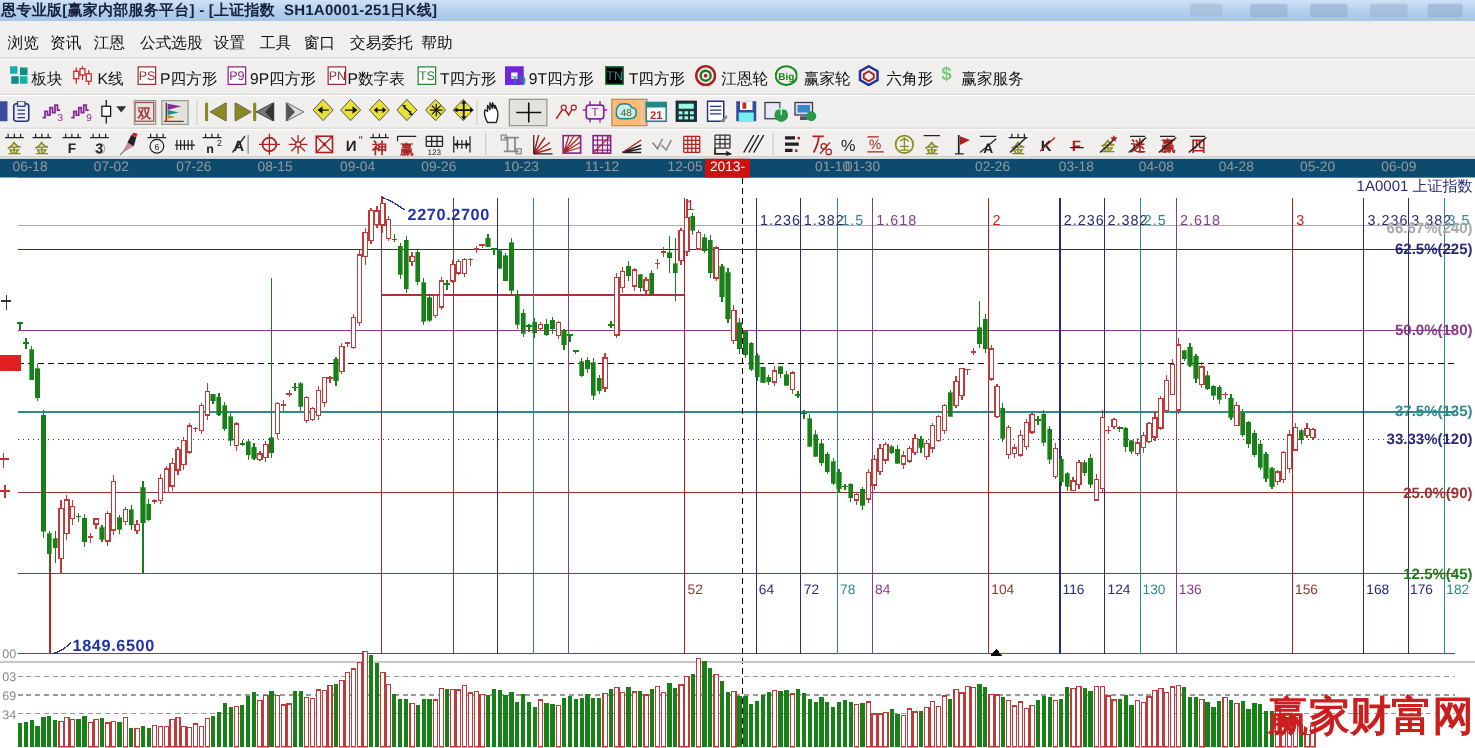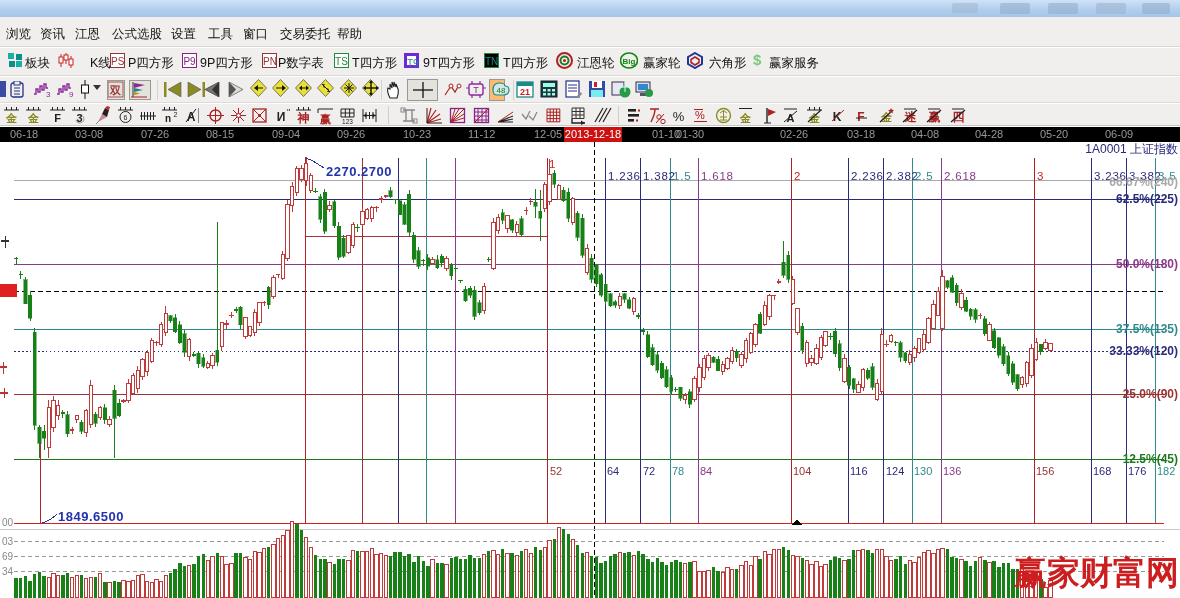--- a/index.html
+++ b/index.html
@@ -5,29 +5,29 @@
 html,body { width:1180px; height:598px; overflow:hidden; font-family:"Liberation Sans",sans-serif; background:#fff; }
 #titlebar { position:absolute; left:0; top:0; width:1180px; height:17px;
   background:linear-gradient(#cfe2f7,#b0cdec 60%,#a5c6e8); color:#17233d; font-size:12px; font-weight:bold; letter-spacing:0.2px;
   line-height:17px; white-space:nowrap; }
 #menubar { position:absolute; left:0; top:17px; width:1180px; height:30px; background:#f0efed; border-bottom:1px solid #d9d7d2; }
 #menubar span { position:absolute; top:9px; font-size:12.5px; color:#111; }
 .tb { position:absolute; left:0; width:1180px; background:#f0efed;padding-left:21px; }
 #tb1 { top:48px; height:28px; border-bottom:1px solid #dcdad5;}
 #tb2 { top:77px; height:26px; border-bottom:1px solid #dcdad5;}
 #tb3 { top:104px; height:22px; border-bottom:1px solid #c7c5c0;}
-#dates { position:absolute; left:0; top:127px; width:1180px; height:15px; background:#000000; }
+#dates { position:absolute; left:0; top:127px; width:1180px; height:15px; background:#0c4a6e; }
 #dates span.d { position:absolute; top:1px; font-size:11px; color:#999; }
-#redbox { position:absolute; left:564px; top:0px; width:58px; height:15px; background:#cc1111; color:#fff; font-size:11px; text-align:center; line-height:15px;}
+#redbox { position:absolute; left:564px; top:0px; width:36px; height:15px; background:#cc1111; color:#fff; font-size:11px; text-align:center; line-height:15px;}
 #chart { position:absolute; left:0; top:142px; }
 .cap { position:absolute; font-size:12.5px; color:#111; top:7px; }
 .lic { position:absolute; top:5px; width:15px; height:15px; font-size:10px; font-weight:normal; text-align:center; line-height:15px; }
 </style></head>
 <body>
-<div id="titlebar">
+<div id="titlebar"><span style="margin-left:1px">恩专业版[赢家内部服务平台] - [上证指数&nbsp;&nbsp;SH1A0001-251日K线]</span>
 <span style="position:absolute;left:952px;top:3px;width:26px;height:10px;background:#9fb6cf;opacity:.55;border-radius:2px"></span>
 <span style="position:absolute;left:1000px;top:3px;width:30px;height:11px;background:#93aecd;opacity:.6;border-radius:2px"></span>
 <span style="position:absolute;left:1048px;top:3px;width:30px;height:11px;background:#93aecd;opacity:.6;border-radius:2px"></span>
 <span style="position:absolute;left:1096px;top:3px;width:30px;height:11px;background:#9cb4d2;opacity:.6;border-radius:2px"></span>
 <span style="position:absolute;left:1142px;top:3px;width:28px;height:11px;background:#93aecd;opacity:.6;border-radius:2px"></span>
 </div>
 <div id="menubar">
 <span style="left:6px">浏览</span>
 <span style="left:40px">资讯</span>
 <span style="left:75px">江恩</span>
@@ -47,30 +47,30 @@
     </span>
 <span class="cap" style="left:25px">板块</span>
 <svg style="position:absolute;left:58px;top:4px" width="16" height="17">
       <line x1="3" y1="2" x2="3" y2="15" stroke="#cc2222"></line>
       <rect x="1" y="5" width="4" height="6" fill="#fff" stroke="#cc2222"></rect>
       <line x1="8" y1="1" x2="8" y2="12" stroke="#cc2222"></line>
       <rect x="6" y="3" width="4" height="5" fill="#fff" stroke="#cc2222"></rect>
       <line x1="13" y1="4" x2="13" y2="16" stroke="#cc2222"></line>
       <rect x="11" y="7" width="4" height="6" fill="#fff" stroke="#cc2222"></rect>
     </svg>
-<span class="cap" style="left:90px">K线</span>
+<span class="cap" style="left:78px">K线</span>
 <span class="lic" style="left:110px;border:1px solid #993333;color:#993333;background:#fff">PS</span>
 <span class="cap" style="left:128px">P四方形</span>
 <span class="lic" style="left:182px;border:1px solid #882288;color:#882288;background:#fff">P9</span>
 <span class="cap" style="left:200px">9P四方形</span>
 <span class="lic" style="left:262px;border:1px solid #993333;color:#993333;background:#fff">PN</span>
 <span class="cap" style="left:278px">P数字表</span>
 <span class="lic" style="left:334px;border:1px solid #22883a;color:#22883a;background:#fff">TS</span>
 <span class="cap" style="left:352px">T四方形</span>
-<span class="lic" style="left:404px;border:3px solid #6d28d9;color:#1d8a8a;background:#fff">T9</span>
+<span class="lic" style="left:404px;border:5px solid #6d28d9;color:#1d8a8a;background:#fff">T9</span>
 <span class="cap" style="left:423px">9T四方形</span>
 <span class="lic" style="left:484px;border:1px solid #22883a;color:#1d8a8a;background:#000000">TN</span>
 <span class="cap" style="left:503px">T四方形</span>
 <svg style="position:absolute;left:556px;top:4px" width="17" height="17">
       <circle cx="8.5" cy="8.5" r="7.5" fill="none" stroke="#aa2222" stroke-width="2"></circle>
       <circle cx="8.5" cy="8.5" r="4" fill="none" stroke="#227722" stroke-width="2"></circle>
       <circle cx="8.5" cy="8.5" r="1.5" fill="#aa2222"></circle>
     </svg>
 <span class="cap" style="left:577px">江恩轮</span>
 <svg style="position:absolute;left:620px;top:4px" width="18" height="17">
@@ -185,21 +185,21 @@
 <svg style="position:absolute;left:443px;top:5px" width="19" height="15">
       <path d="M2,13 L8,4 L12,10 L16,3" fill="none" stroke="#aa2222" stroke-width="1.2"></path>
       <circle cx="8" cy="4" r="2" fill="#fff" stroke="#aa2222"></circle>
       <circle cx="16" cy="4" r="2" fill="#fff" stroke="#aa2222"></circle>
     </svg>
 <svg style="position:absolute;left:466px;top:3px" width="20" height="19">
       <rect x="3" y="4" width="14" height="11" rx="2" fill="none" stroke="#8a2a9a" stroke-width="1.4"></rect>
       <path d="M3,8 L0,8 M17,8 L20,8 M6,4 L6,1 M14,4 L14,1 M6,15 L6,18 M14,15 L14,18" stroke="#8a2a9a" stroke-width="1.2"></path>
       <text x="10" y="13" font-size="9" fill="#8a2a9a" text-anchor="middle" font-family="Liberation Sans">T</text>
     </svg>
-<span style="position:absolute;left:489px;top:2px;width:16px;height:22px;border:1px solid #9a9890;background:#fdba74;"><svg width="22" height="20">
+<span style="position:absolute;left:489px;top:2px;width:29px;height:22px;border:1px solid #9a9890;background:#fdba74;"><svg width="22" height="20">
         <path d="M3,10 Q3,3 9,3 Q15,3 15,6 Q19,6 19,10 Q19,15 13,15 L7,15 Q3,15 3,10" fill="#cfe8e8" stroke="#1d8a8a" stroke-width="1.2"></path>
         <text x="11" y="13" font-size="8" fill="#227722" text-anchor="middle" font-family="Liberation Sans">48</text>
       </svg></span>
 <span style="position:absolute;left:513px;top:3px;width:1px;height:20px;background:#d5d3cd"></span>
 <svg style="position:absolute;left:516px;top:3px" width="18" height="18">
       <rect x="1" y="2" width="16" height="15" fill="#fff" stroke="#1d8a8a" stroke-width="1.3"></rect>
       <rect x="1" y="2" width="16" height="4" fill="#1d8a8a"></rect>
       <text x="9" y="15" font-size="9" font-weight="bold" fill="#cc2222" text-anchor="middle" font-family="Liberation Sans">21</text>
     </svg>
 <svg style="position:absolute;left:540px;top:3px" width="18" height="18">
@@ -442,21 +442,21 @@
       <line x1="2" y1="3" x2="14" y2="3" stroke="#222"></line>
     </svg>
 <svg style="position:absolute;left:950px;top:2px" width="18" height="19" viewBox="0 0 18 19">
       <text x="8.5" y="15" font-size="12" fill="#aa2222" text-anchor="middle" font-family="Liberation Sans" font-weight="bold">四</text>
       <line x1="1" y1="16" x2="15" y2="4" stroke="#222" stroke-width="1.3"></line>
       <line x1="2" y1="3" x2="14" y2="3" stroke="#222"></line>
     </svg>
 </div>
 <div id="dates">
 <span class="d" style="left:10px">06-18</span>
-<span class="d" style="left:75px">03-08</span>
+<span class="d" style="left:75px">07-02</span>
 <span class="d" style="left:141px">07-26</span>
 <span class="d" style="left:206px">08-15</span>
 <span class="d" style="left:272px">09-04</span>
 <span class="d" style="left:337px">09-26</span>
 <span class="d" style="left:403px">10-23</span>
 <span class="d" style="left:468px">11-12</span>
 <span class="d" style="left:534px">12-05</span>
 <span class="d" style="left:652px">01-10</span>
 <span class="d" style="left:676px">01-30</span>
 <span class="d" style="left:780px">02-26</span>

